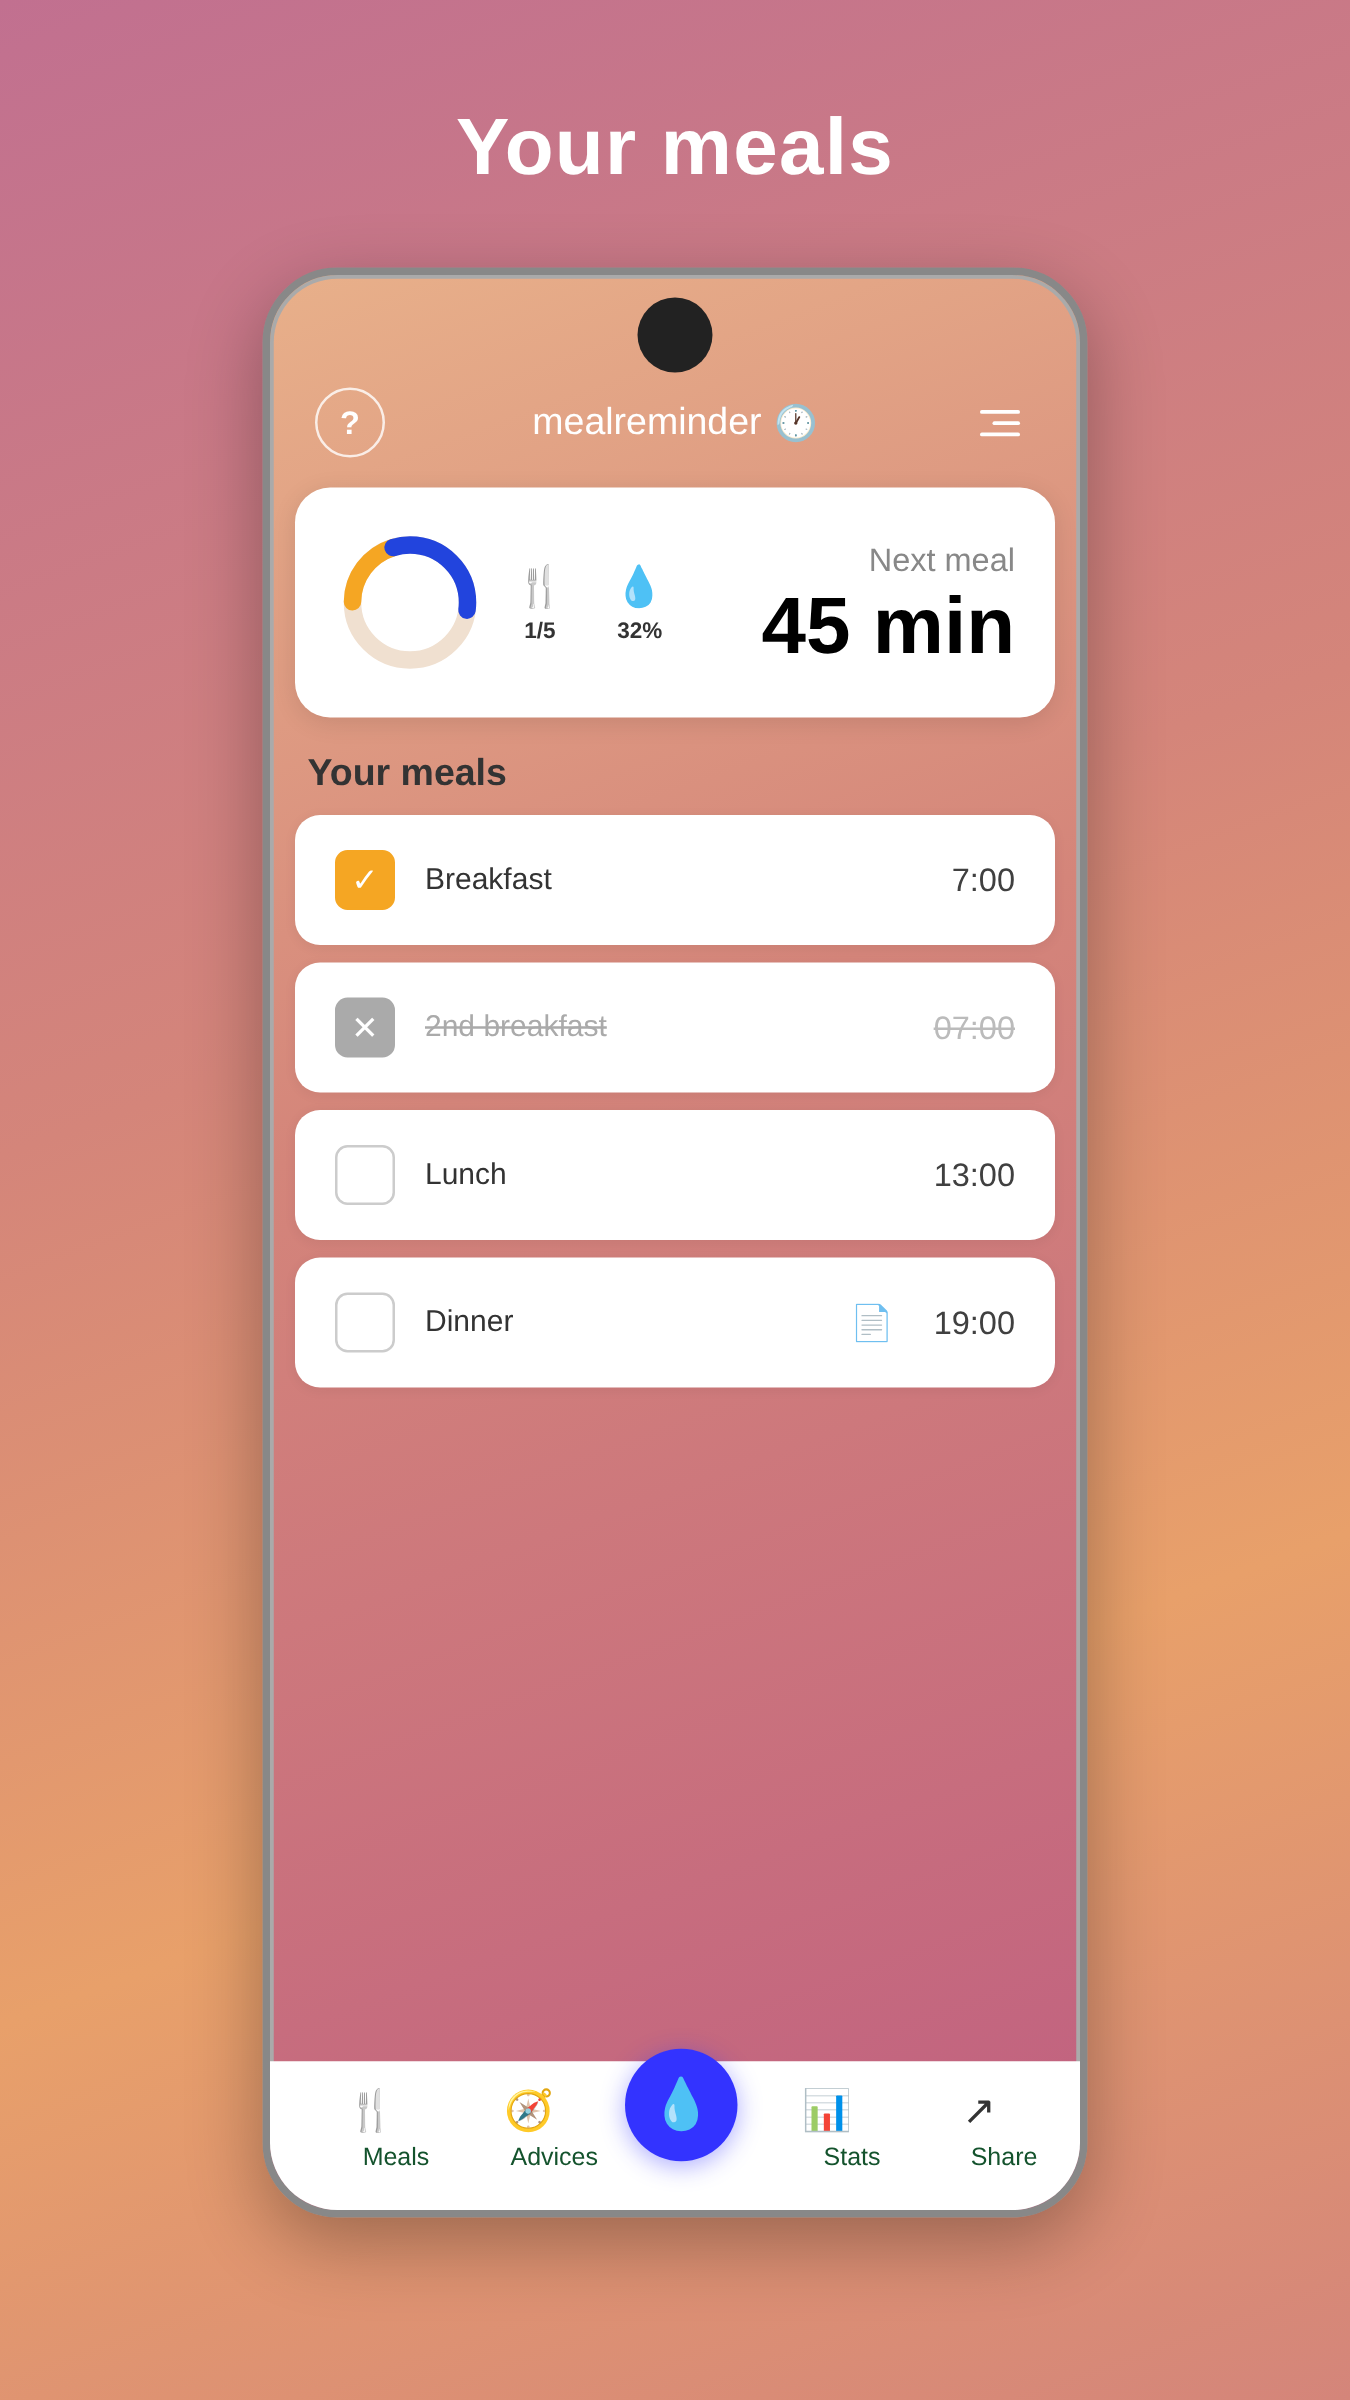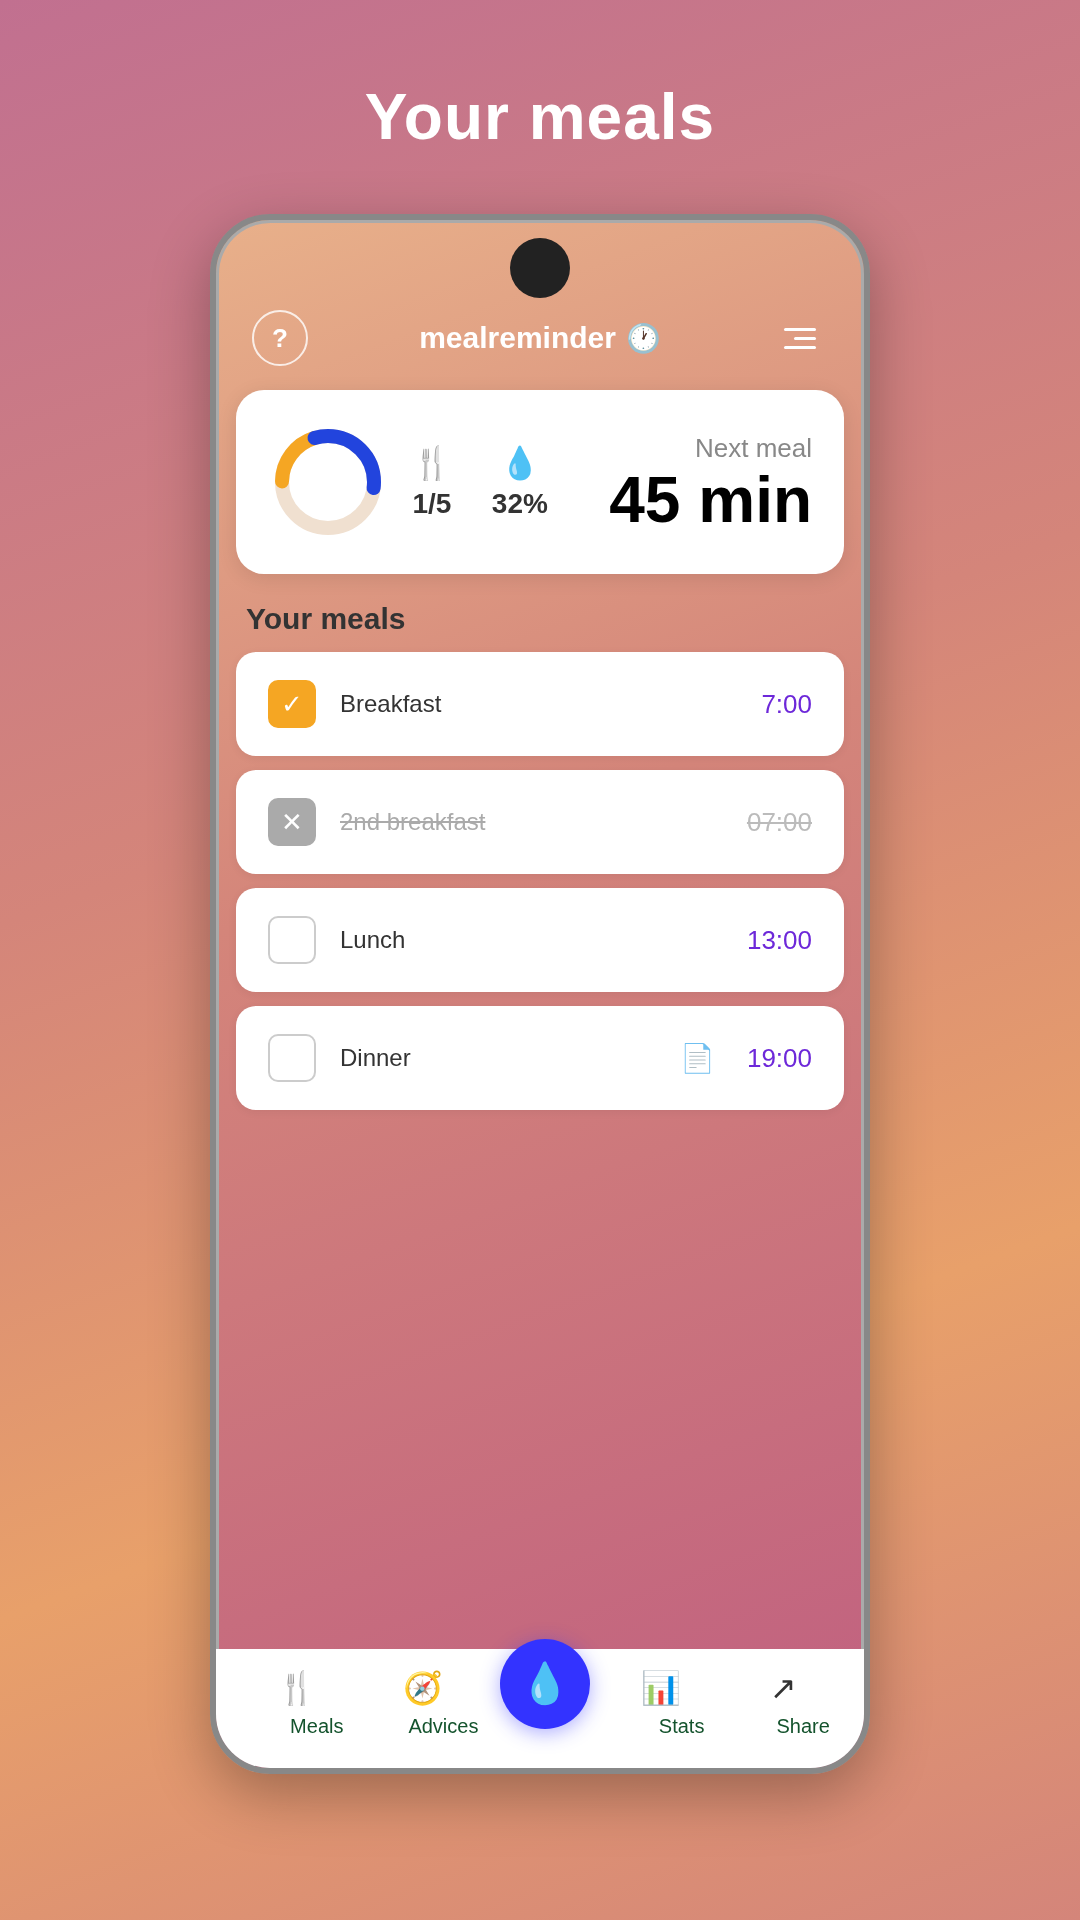--- a/index.html
+++ b/index.html
@@ -77,21 +77,21 @@
       justify-content: center;
       color: white;
       font-size: 26px;
       font-weight: bold;
       cursor: pointer;
     }
 
     .header-title {
       color: white;
       font-size: 30px;
-      font-weight: 700;
+      font-weight: 400;
       display: flex;
       align-items: center;
       gap: 10px;
     }
 
     .header-clock-icon {
       font-size: 28px;
     }
 
     .header-settings-btn {
@@ -139,21 +139,21 @@
       flex-direction: column;
       align-items: center;
       gap: 6px;
     }
 
     .stat-icon {
       font-size: 32px;
     }
 
     .stat-value {
-      font-size: 28px;
+      font-size: 18px;
       font-weight: 600;
       color: #333;
     }
 
     .next-meal-section {
       display: flex;
       flex-direction: column;
       align-items: flex-end;
       margin-left: auto;
     }
@@ -231,21 +231,21 @@
       flex: 1;
     }
 
     .meal-name.strikethrough {
       text-decoration: line-through;
       color: #aaa;
     }
 
     .meal-time {
       font-size: 26px;
-      color: #6d28d9;
+      color: #404040;
       font-weight: 400;
     }
 
     .meal-time.strikethrough {
       text-decoration: line-through;
       color: #bbb;
     }
 
     .meal-note-icon {
       font-size: 28px;

